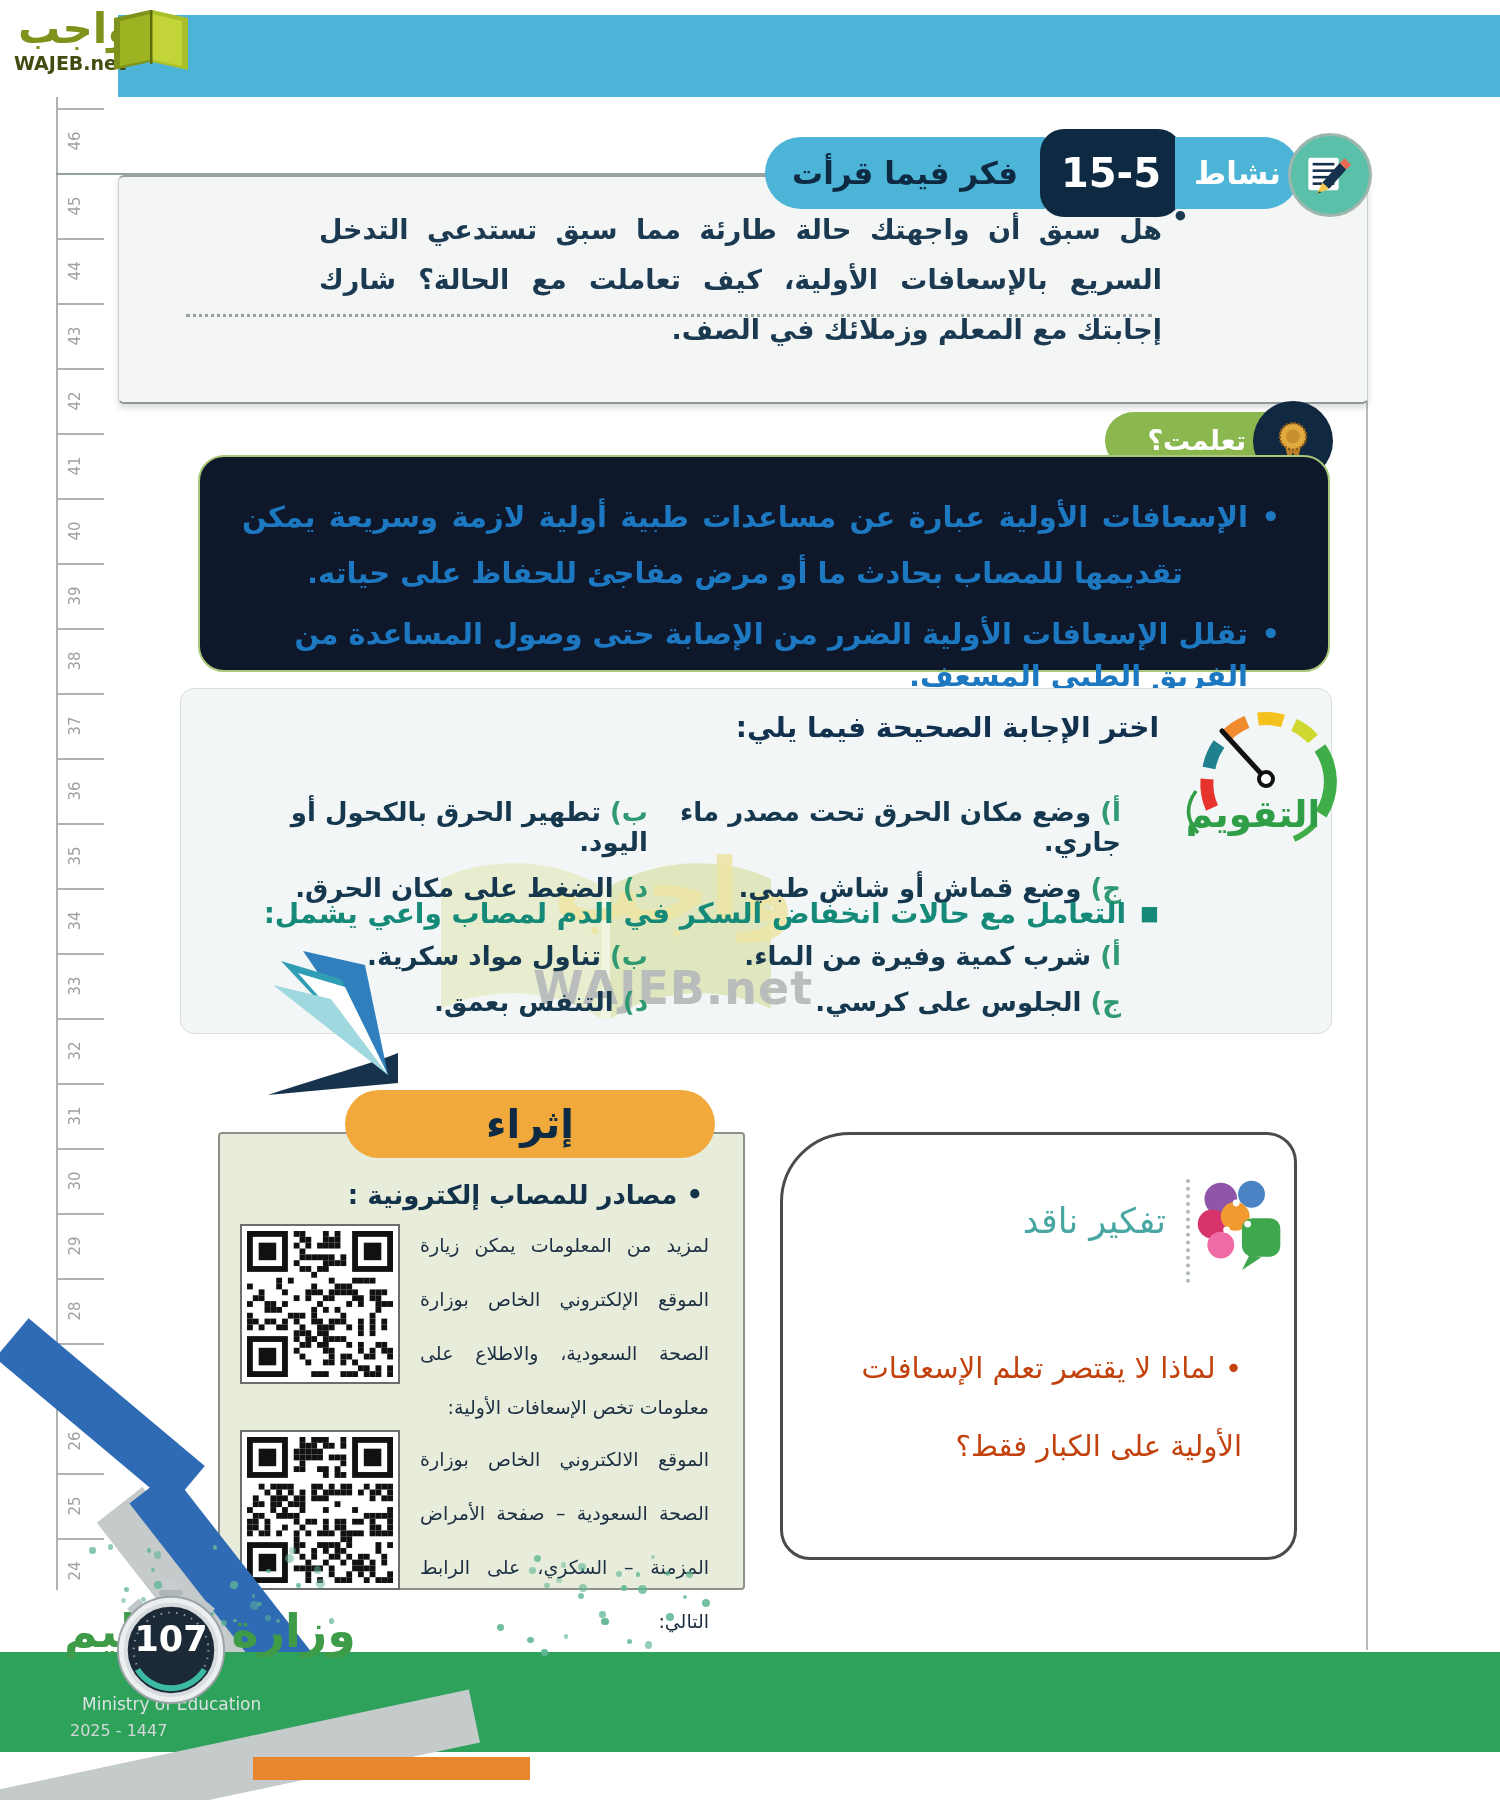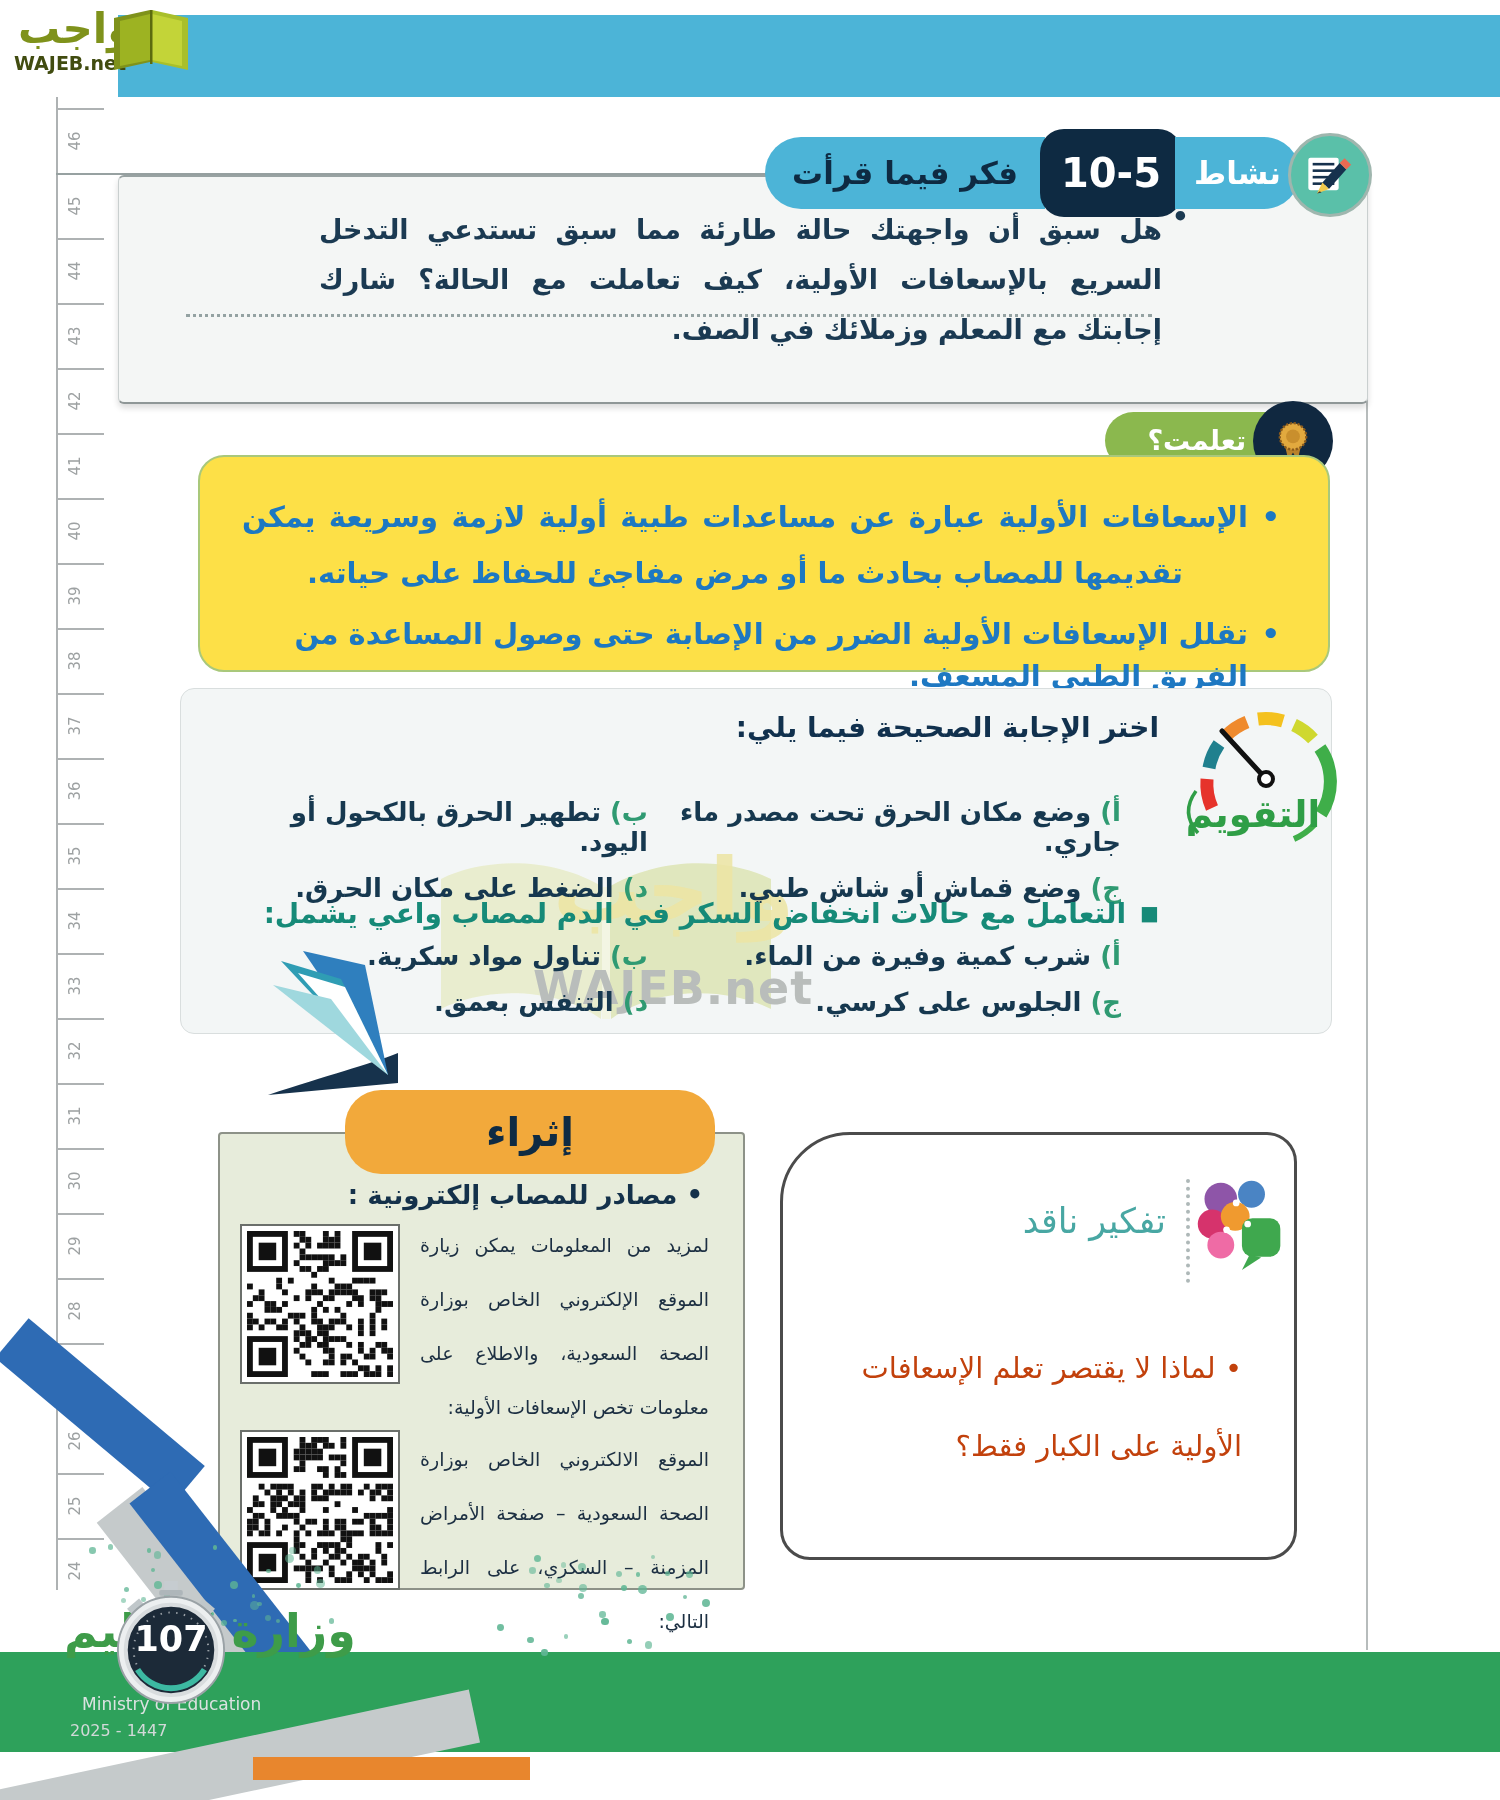--- a/index.html
+++ b/index.html
@@ -41,21 +41,21 @@
   .act-circle{left:1288px;top:133px;width:78px;height:78px;border-radius:50%;background:#5ac0a9;
       border:3px solid #9fb6ae;display:flex;align-items:center;justify-content:center;}
 
   
   .learned-pill{left:1105px;top:412px;width:195px;height:57px;background:#8bb84e;border-radius:29px 0 0 29px;
       color:#fff;font-size:27px;font-weight:bold;display:flex;align-items:center;justify-content:center;
       padding-left:8px;box-sizing:border-box;}
   .learned-pill span{margin-right:-40px;}
   .medal-circle{left:1253px;top:401px;width:80px;height:80px;border-radius:50%;background:#102840;
       display:flex;align-items:center;justify-content:center;}
-  .learned-box{left:198px;top:455px;width:1132px;height:217px;background:#fde047;
+  .learned-box{left:198px;top:455px;width:1132px;height:217px;background:#0f172a;
       border:2.5px solid #a9c87b;border-radius:26px;box-sizing:border-box;}
   .learned-list{position:absolute;top:32px;right:48px;left:42px;direction:rtl;}
   .lpoint{position:relative;padding-right:32px;color:#1d78c2;font-size:29px;font-weight:bold;}
   .lpoint::before{content:"•";position:absolute;right:0;top:0;}
   .lp1{line-height:56px;text-align:justify;text-align-last:center;}
   .lp2{margin-top:12px;line-height:42px;text-align:right;}
 
   
   .assess-box{left:180px;top:688px;width:1150px;height:344px;background:#f3f6f6;
       border:1px solid #d9dede;border-radius:14px;}
@@ -69,21 +69,21 @@
   .a-q{position:absolute;right:172px;direction:rtl;font-size:28px;font-weight:bold;color:#168a78;}
   .a-q::before{content:"■";font-size:20px;margin-left:14px;vertical-align:3px;}
   .opt-grid{position:absolute;right:210px;left:80px;direction:rtl;display:grid;
       grid-template-columns:55% 45%;row-gap:16px;font-size:26px;font-weight:bold;}
   .opt .letter{color:#2f9a72;}
   .opt .otext{color:#16384f;}
 
   
   .enr-panel{left:218px;top:1132px;width:527px;height:458px;background:#e7ecdb;
       border:2px solid #8d9288;border-radius:4px;box-sizing:border-box;}
-  .enr-banner{left:345px;top:1090px;width:370px;height:84px;background:#f2a93b;border-radius:36px;
+  .enr-banner{left:345px;top:1090px;width:370px;height:68px;background:#f2a93b;border-radius:36px;
       color:#0f2b43;font-size:40px;font-weight:bold;display:flex;align-items:center;justify-content:center;}
   .enr-book{left:243px;top:923px;}
   .enr-head{position:absolute;top:46px;right:40px;direction:rtl;font-size:26px;font-weight:bold;color:#14314a;}
   .enr-head::before{content:"•  ";}
   .enr-text{position:absolute;right:34px;left:200px;direction:rtl;font-size:19px;font-weight:400;
       color:#1c2f42;line-height:54px;text-align:justify;text-align-last:right;}
   .qr{position:absolute;left:20px;width:146px;height:146px;background:#fff;border:2px solid #6b6f6b;padding:5px;}
 
   
   .ct-box{left:780px;top:1132px;width:517px;height:428px;background:#fff;border:3px solid #4b4b4b;
@@ -170,21 +170,21 @@
   <div class="abs connector"></div>
   <div class="abs question-box">
     <div class="q-bullet">•</div>
     <div class="q-text">هل سبق أن واجهتك حالة طارئة مما سبق تستدعي التدخل السريع بالإسعافات الأولية، كيف تعاملت مع الحالة؟ شارك إجابتك مع المعلم وزملائك في الصف.</div>
     <div class="q-dotted"></div>
   </div>
   <div class="abs seg-title">
     <span>فكر فيما قرأت</span>
   </div>
   <div class="abs seg-num">
-    <span>10-5</span>
+    <span>15-5</span>
   </div>
   <div class="abs seg-tag">
     <span>نشاط</span>
   </div>
   <div class="abs act-circle">
     <svg width="52" height="52" viewBox="0 0 48 48">
       <rect x="4" y="8" width="28" height="30" rx="2" fill="#ffffff"></rect>
       <g stroke="#16314d" stroke-width="2.4">
         <line x1="8" y1="14" x2="28" y2="14"></line>
           <line x1="8" y1="20" x2="28" y2="20"></line>

